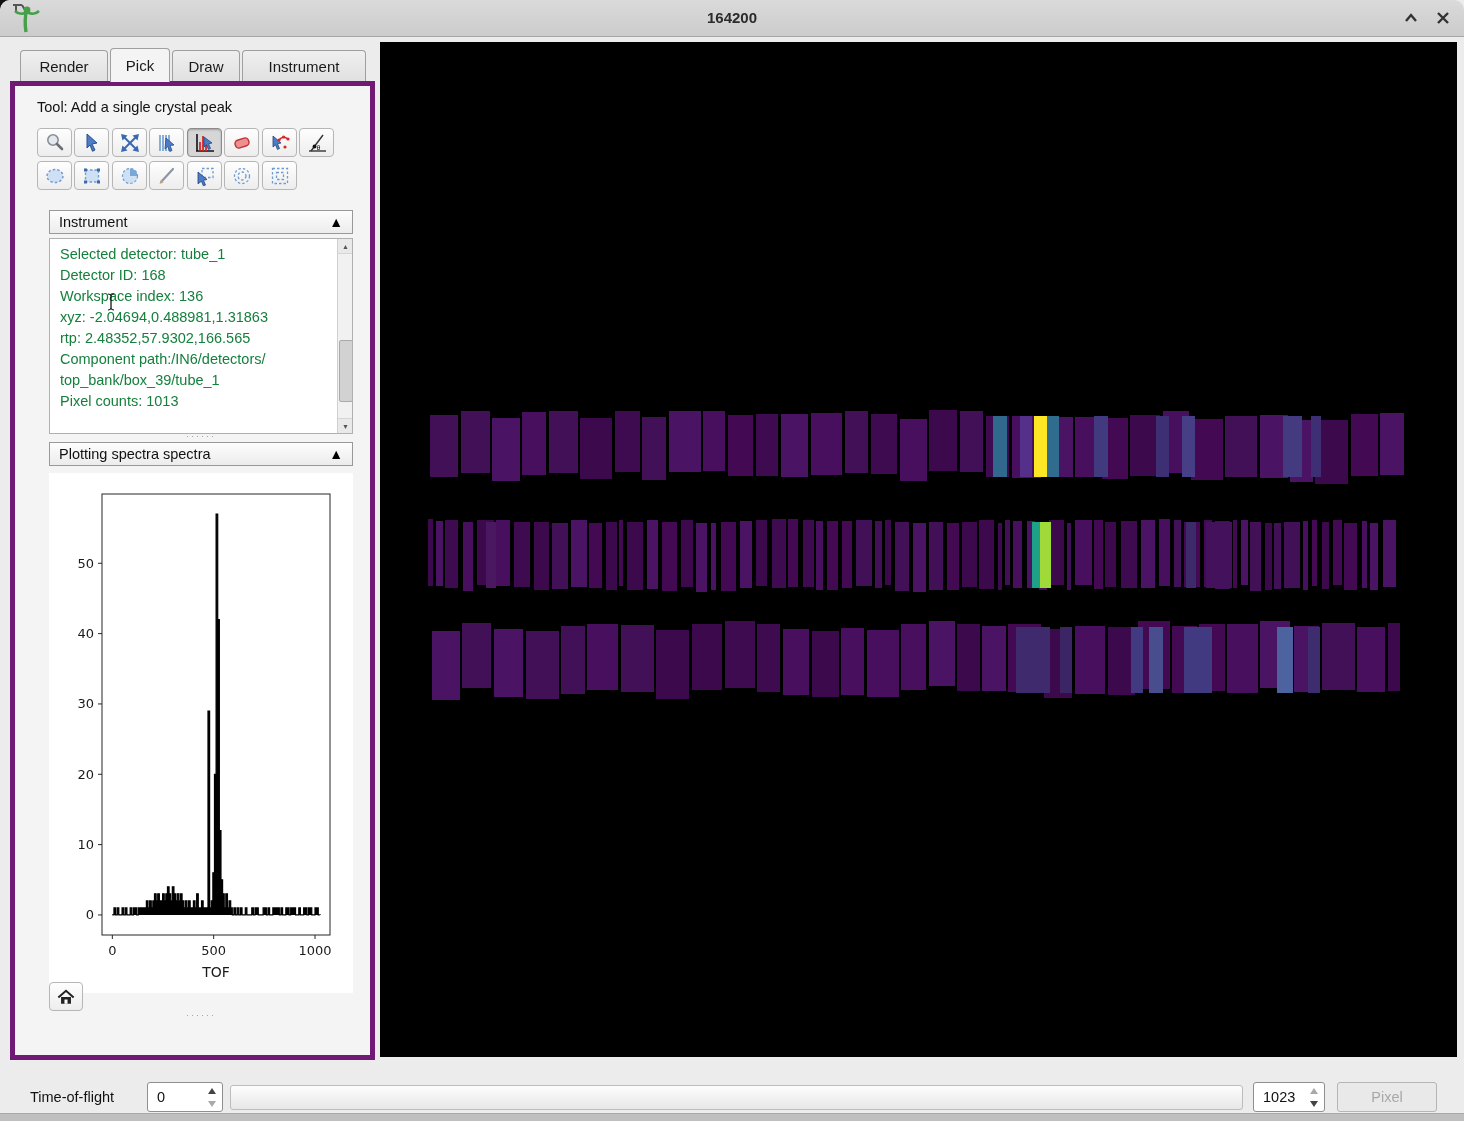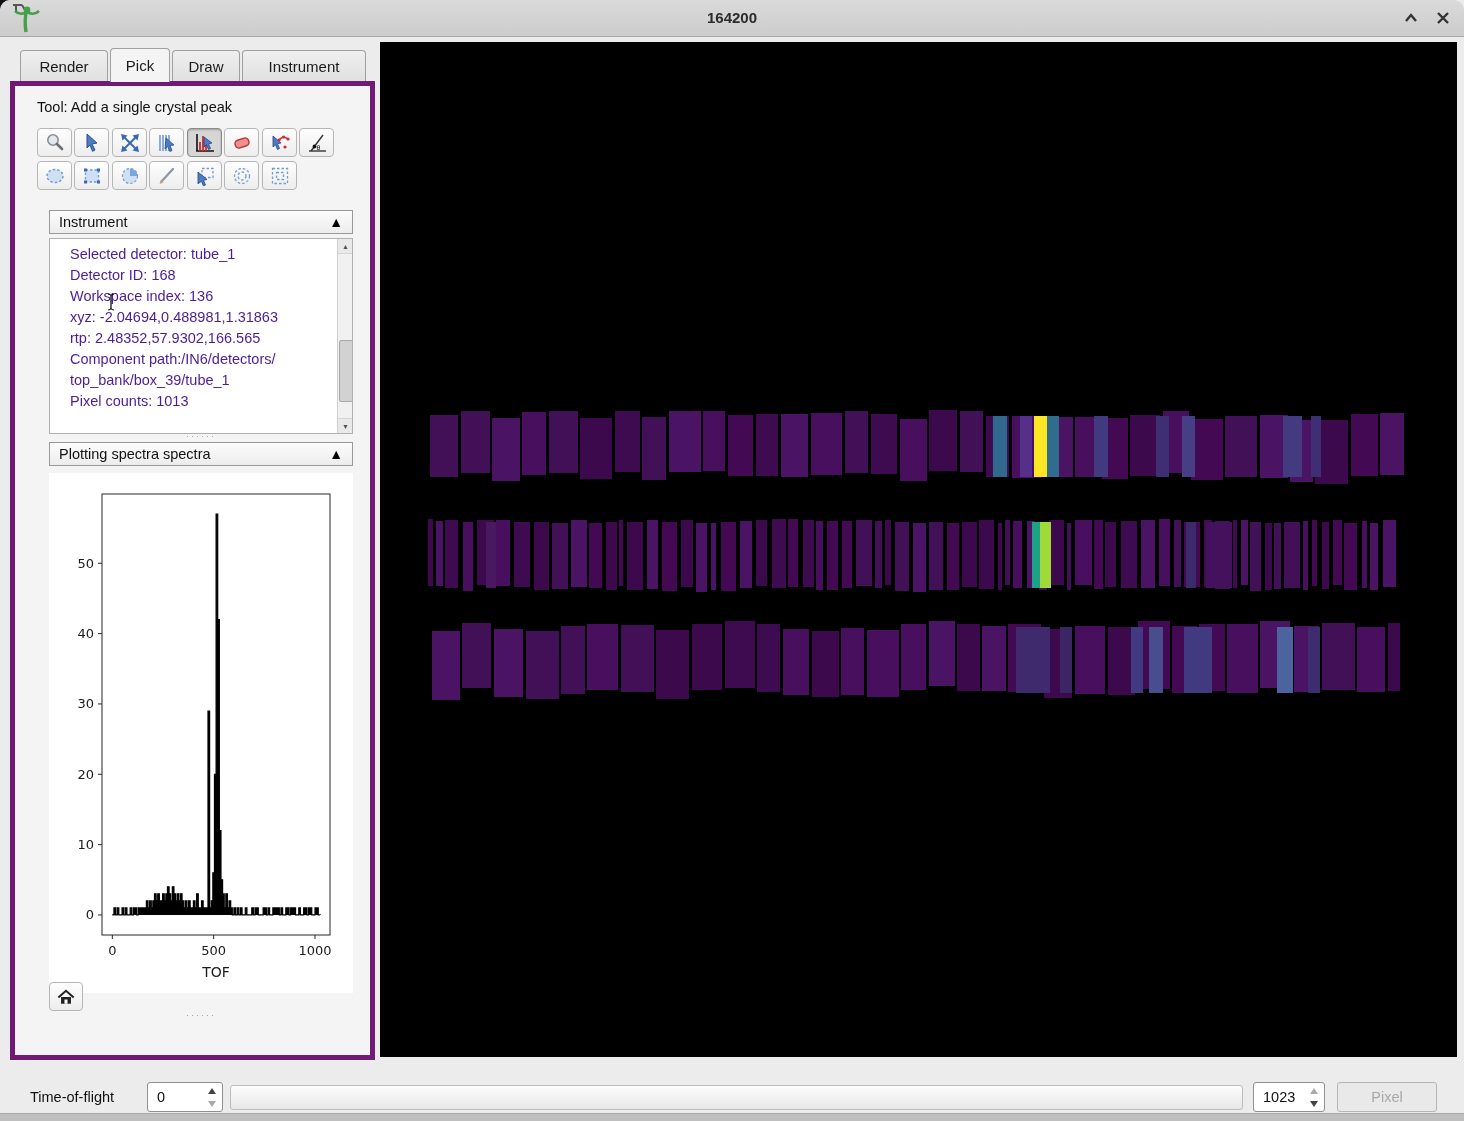--- a/index.html
+++ b/index.html
@@ -27,21 +27,21 @@
   .tool-hint{position:absolute;left:22px;top:13px;font-size:14.5px;color:#111;}
   .tbtn{position:absolute;width:35px;height:29px;border:1px solid #b6b6b6;border-radius:4px;
     background:linear-gradient(#fefefe,#ededed);display:flex;align-items:center;justify-content:center;box-sizing:border-box;}
   .tbtn.active{background:#d6d6d6;border-color:#8a8a8a;box-shadow:inset 0 1px 2px rgba(0,0,0,.25);}
   .section-header{position:absolute;left:34px;width:304px;height:24px;box-sizing:border-box;
     border:1px solid #999;background:linear-gradient(#fdfdfd,#ececec);
     display:flex;align-items:center;padding:0 9px;font-size:14.5px;color:#111;}
   .section-header .tri{margin-left:auto;font-size:14px;color:#000;line-height:1;}
   .info-box{position:absolute;left:34px;top:152px;width:304px;height:196px;background:#fff;
     border:1px solid #b0b0b0;box-sizing:border-box;overflow:hidden;}
-  .info-lines{position:absolute;left:20px;top:5px;right:20px;font-size:14.5px;line-height:21px;color:#4c1d95;white-space:nowrap;}
+  .info-lines{position:absolute;left:10px;top:5px;right:20px;font-size:14.5px;line-height:21px;color:#15803d;white-space:nowrap;}
   .sbar{position:absolute;right:0;top:0;width:15px;height:100%;background:#f1f1f1;border-left:1px solid #cfcfcf;box-sizing:border-box;}
   .sbar .arr{position:absolute;left:0;width:15px;height:14px;display:flex;align-items:center;justify-content:center;
     font-size:7px;color:#555;background:#e9e9e9;}
   .sbar .arr.up{top:0;border-bottom:1px solid #d5d5d5;}
   .sbar .arr.down{bottom:0;border-top:1px solid #d5d5d5;}
   .sbar .thumb{position:absolute;left:1px;width:12px;top:52%;height:31%;background:#d2d2d2;border:1px solid #a9a9a9;border-radius:2px;}
   .splitter-dots{position:absolute;left:34px;width:304px;text-align:center;font-size:9px;letter-spacing:2px;color:#9a9a9a;line-height:6px;}
   .plot-card{position:absolute;left:34px;top:387px;width:304px;height:520px;background:#fff;}
   .home-btn{position:absolute;left:34px;top:896px;width:34px;height:29px;border:1px solid #b6b6b6;border-radius:4px;
     background:linear-gradient(#fefefe,#ededed);display:flex;align-items:center;justify-content:center;padding:0;}

